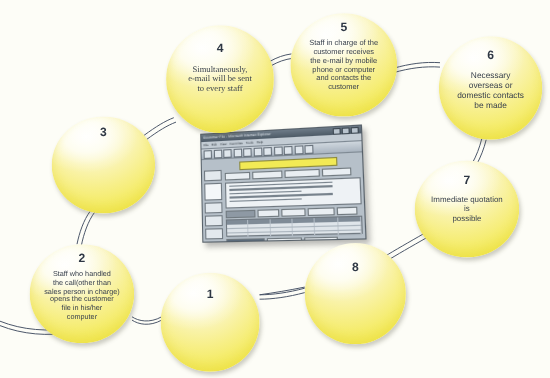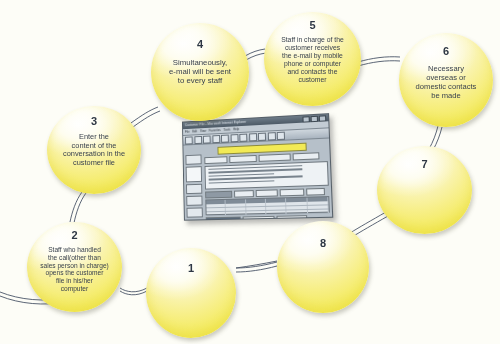--- a/index.html
+++ b/index.html
@@ -237,21 +237,21 @@
   .n2 { left:27px; top:222px; width:95px; height:90px; padding-top:8px; }
   .n2 .node-num { font-size:11px; margin-bottom:5px; }
   .n2 .node-text { font-size:6.6px; }
 
   .n3 { left:47px; top:106px; width:94px; height:88px; padding-top:10px; }
   .n3 .node-num { font-size:11px; margin-bottom:6px; }
   .n3 .node-text { font-size:7.4px; }
 
   .n4 { left:151px; top:23px; width:98px; height:98px; padding-top:16px; }
   .n4 .node-num { font-size:11px; margin-bottom:8px; }
-  .n4 .node-text { font-size:7.8px; }
+  .n4 .node-text { font-size:7.8px;font-family:Liberation Serif, serif; }
 
   .n5 { left:264px; top:12px; width:97px; height:94px; padding-top:8px; }
   .n5 .node-num { font-size:11px; margin-bottom:5px; }
   .n5 .node-text { font-size:6.8px; }
 
   .n6 { left:399px; top:33px; width:94px; height:94px; padding-top:13px; }
   .n6 .node-num { font-size:11px; margin-bottom:8px; }
   .n6 .node-text { font-size:7.6px; }
 
   .n7 { left:377px; top:146px; width:95px; height:88px; padding-top:13px; }
@@ -408,39 +408,39 @@
     <div class="node-num">1</div>
   </div>
 
   <div class="node n2">
     <div class="node-num">2</div>
     <div class="node-text">Staff who handled<br>the call(other than<br>sales person in charge)<br>opens the customer<br>file in his/her<br>computer</div>
   </div>
 
   <div class="node n3">
     <div class="node-num">3</div>
-    <div class="node-text">Enter the<br>content of the<br>conversation in the<br>customer file</div>
   </div>
 
   <div class="node n4">
     <div class="node-num">4</div>
     <div class="node-text">Simultaneously,<br>e-mail will be sent<br>to every staff</div>
   </div>
 
   <div class="node n5">
     <div class="node-num">5</div>
     <div class="node-text">Staff in charge of the<br>customer receives<br>the e-mail by mobile<br>phone or computer<br>and contacts the<br>customer</div>
   </div>
 
   <div class="node n6">
     <div class="node-num">6</div>
     <div class="node-text">Necessary<br>overseas or<br>domestic contacts<br>be made</div>
   </div>
 
   <div class="node n7">
     <div class="node-num">7</div>
+    <div class="node-text">Immediate quotation<br>is<br>possible</div>
   </div>
 
   <div class="node n8">
     <div class="node-num">8</div>
   </div>
 
 </div>
 
 </body></html>

